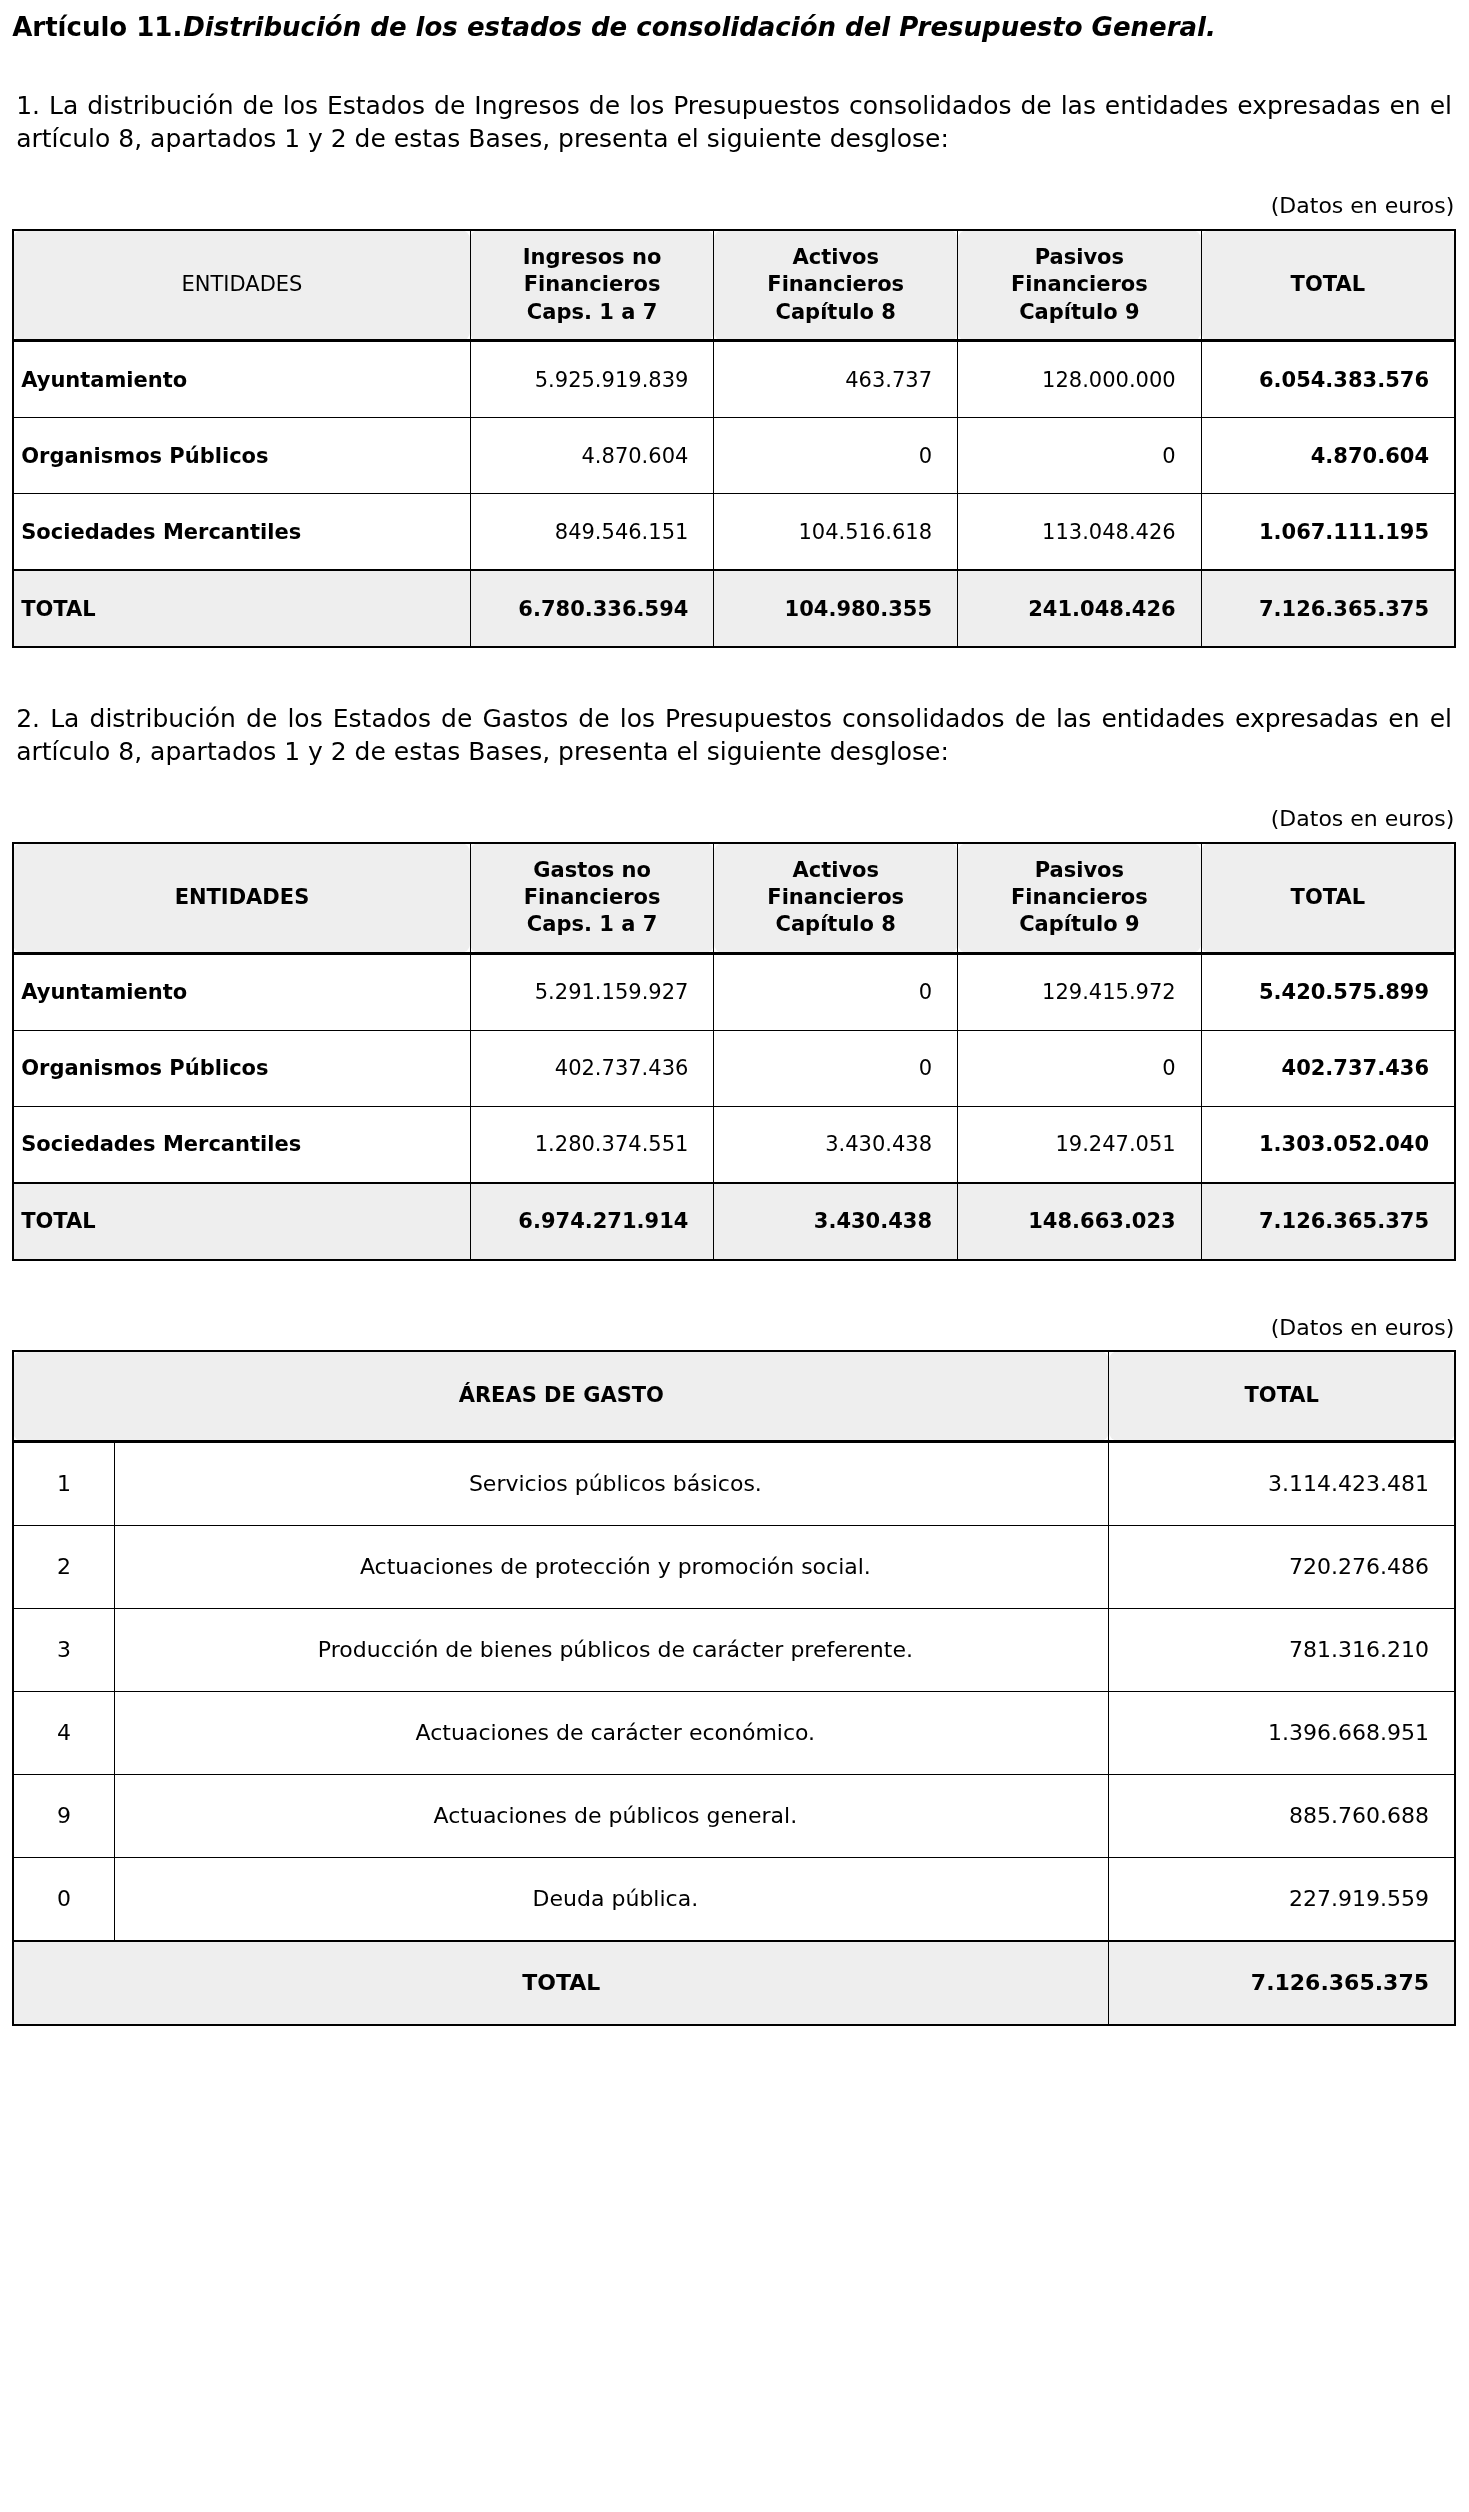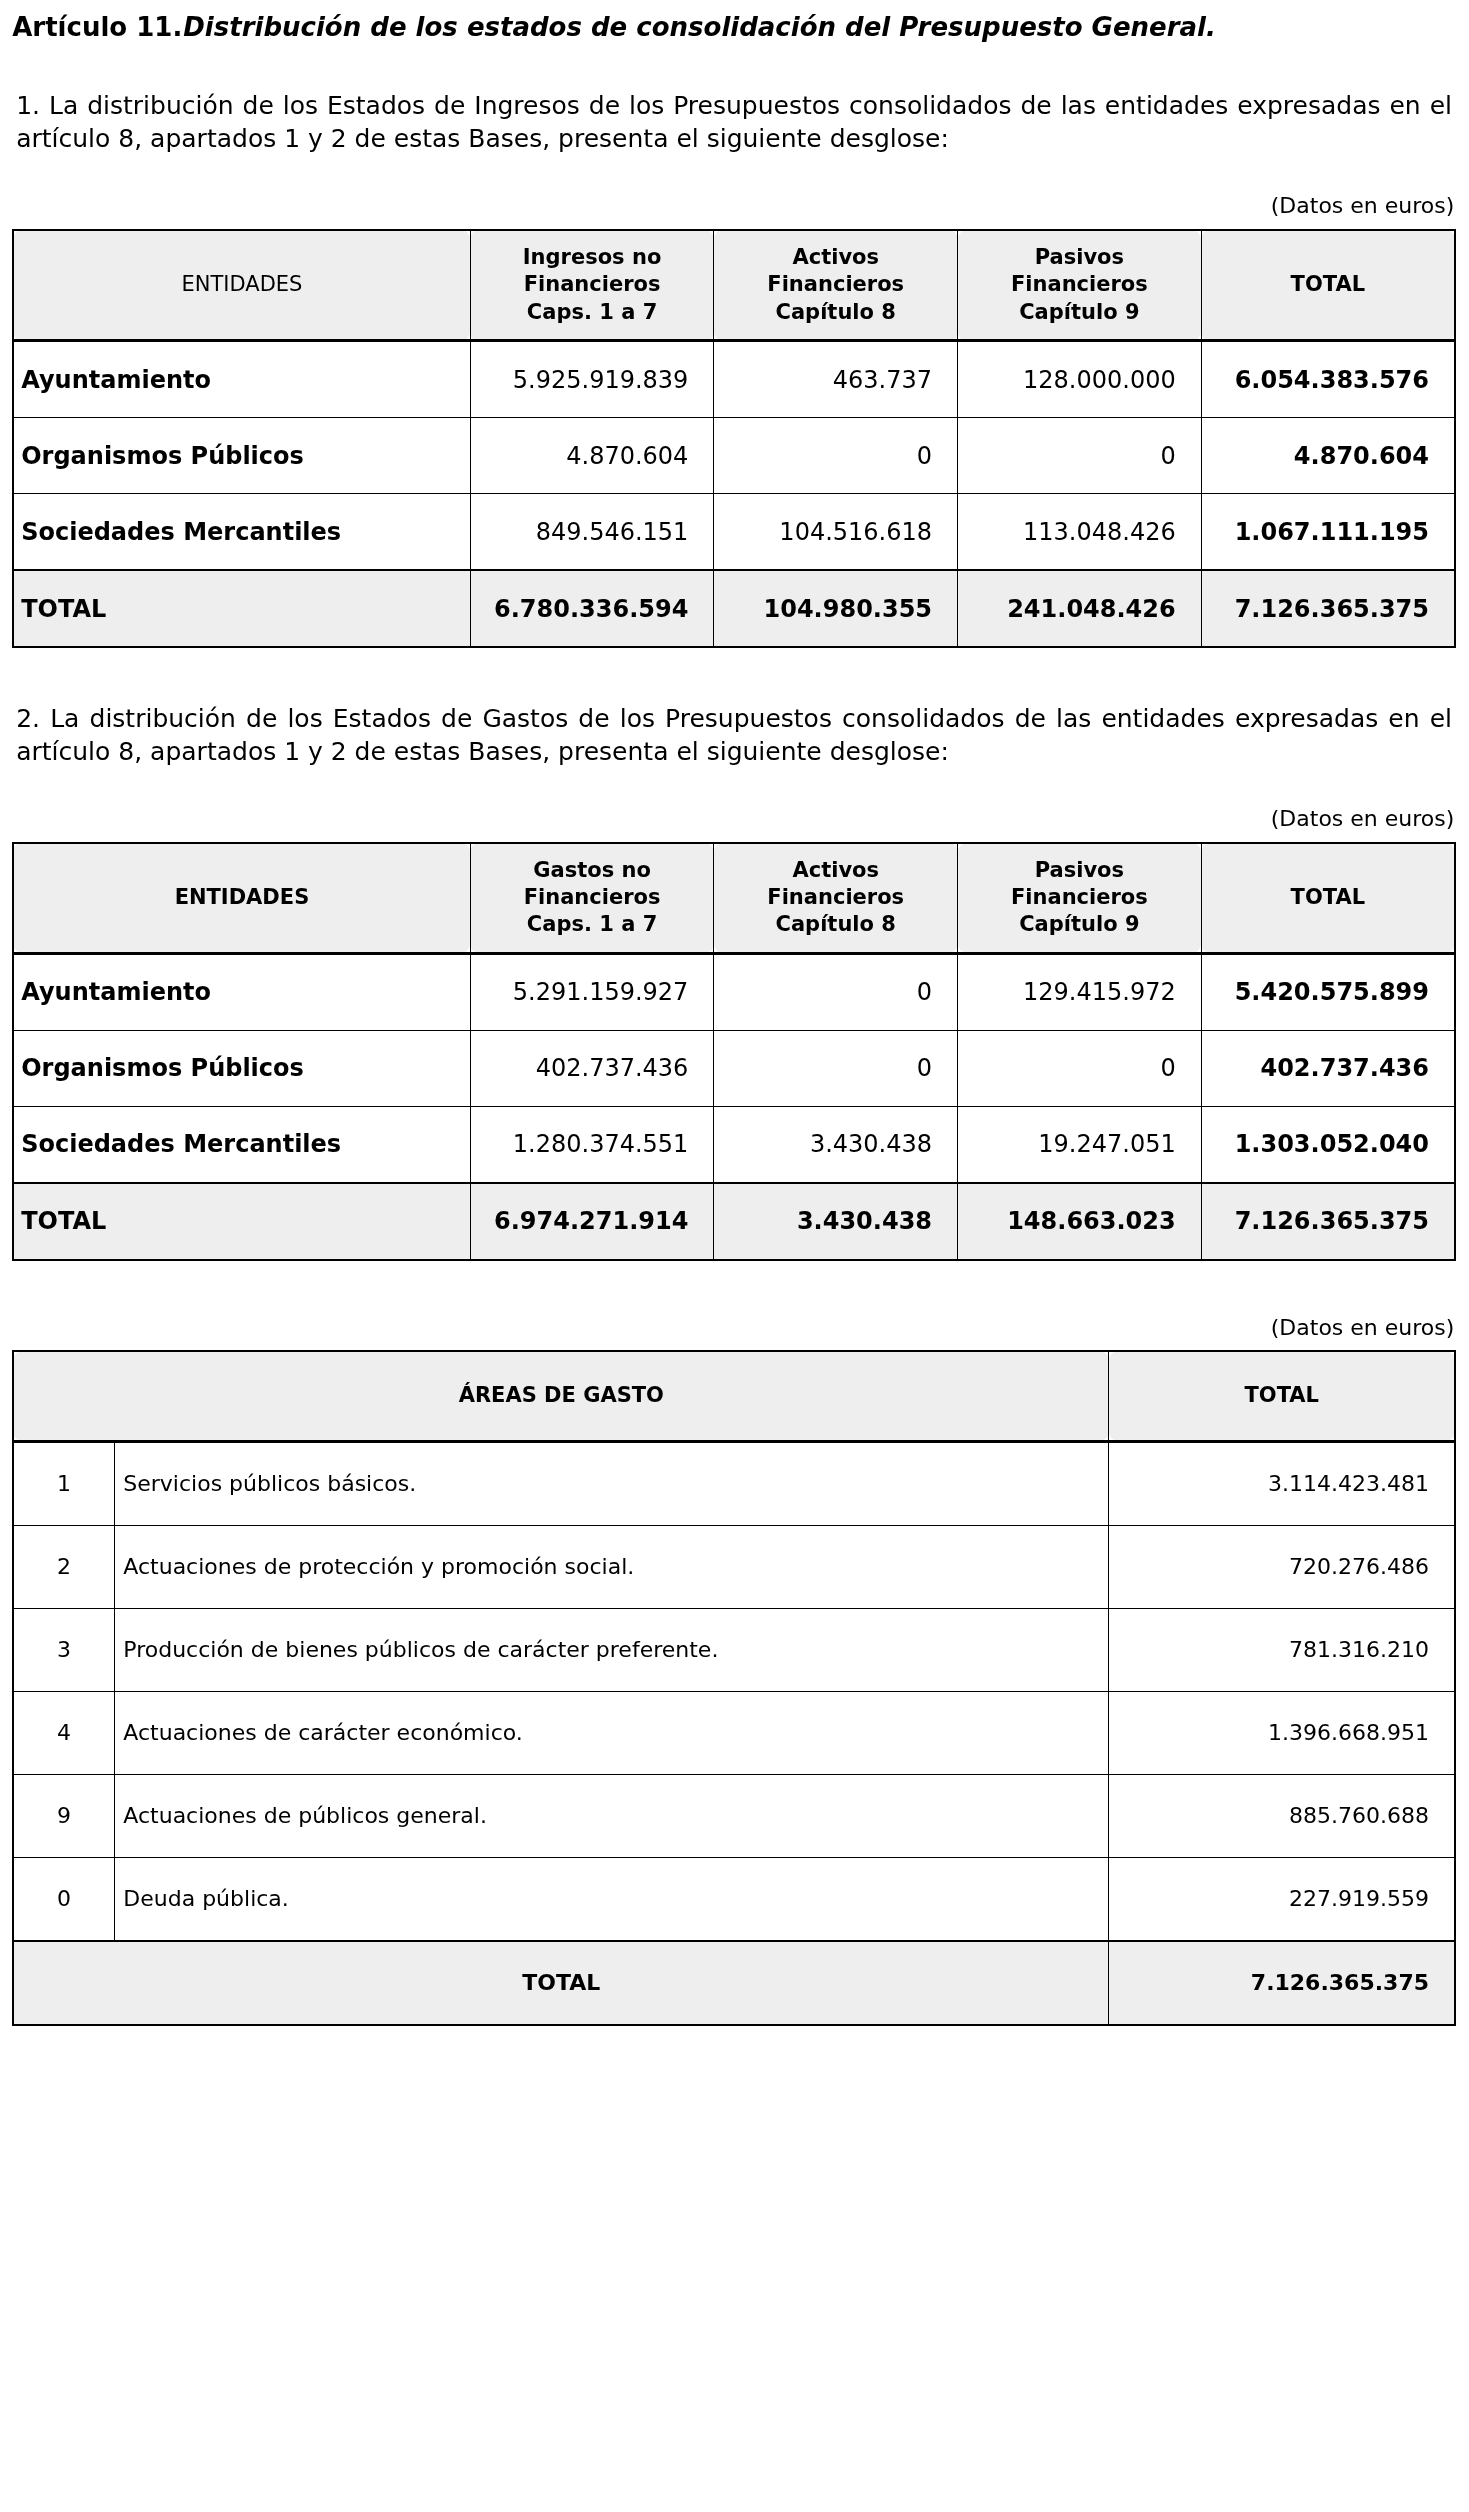--- a/index.html
+++ b/index.html
@@ -45,42 +45,42 @@
     vertical-align: middle;
     white-space: pre-line;
     line-height: 1.3;
     height: 98px;
     padding: 5.2px 7px;
     border-radius: 9px;
   }
   th.plain { font-weight: normal; }
   thead th { border-bottom: 3.5px solid #000; }
 
-  td { font-size: 24px; vertical-align: middle; }
+  td { font-size: 21px; vertical-align: middle; }
   .fin-table td { height: 73px; }
 
   .td-entity { font-weight: bold; text-align: left; padding-left: 7px; }
   .td-num { text-align: right; padding-right: 25px; }
   .td-rowtotal { font-weight: bold; }
 
   .total-row td {
     font-weight: bold;
     background: #eeeeee;
     border-top: 2.6px solid #000;
   }
 
   .c-entity { width: 31.7%; }
   .c-num { width: 16.9%; }
   .c-total { width: 17.6%; }
 
   
   .areas-table th { height: 77px; }
   .areas-table td { height: 80px; font-size: 22px; }
   .td-code { text-align: center; }
-  .td-desc { text-align: left; padding-left: 8.7px; margin-top: 27px; }
+  .td-desc { text-align: center; padding-left: 8.7px; margin-top: 27px; }
   .td-total-label { text-align: center; }
   .c-code { width: 7%; }
   .c-desc { width: 69%; }
   .c-areas-total { width: 24%; }
 </style>
 </head>
 <body>
 
 <div class="page">
 

